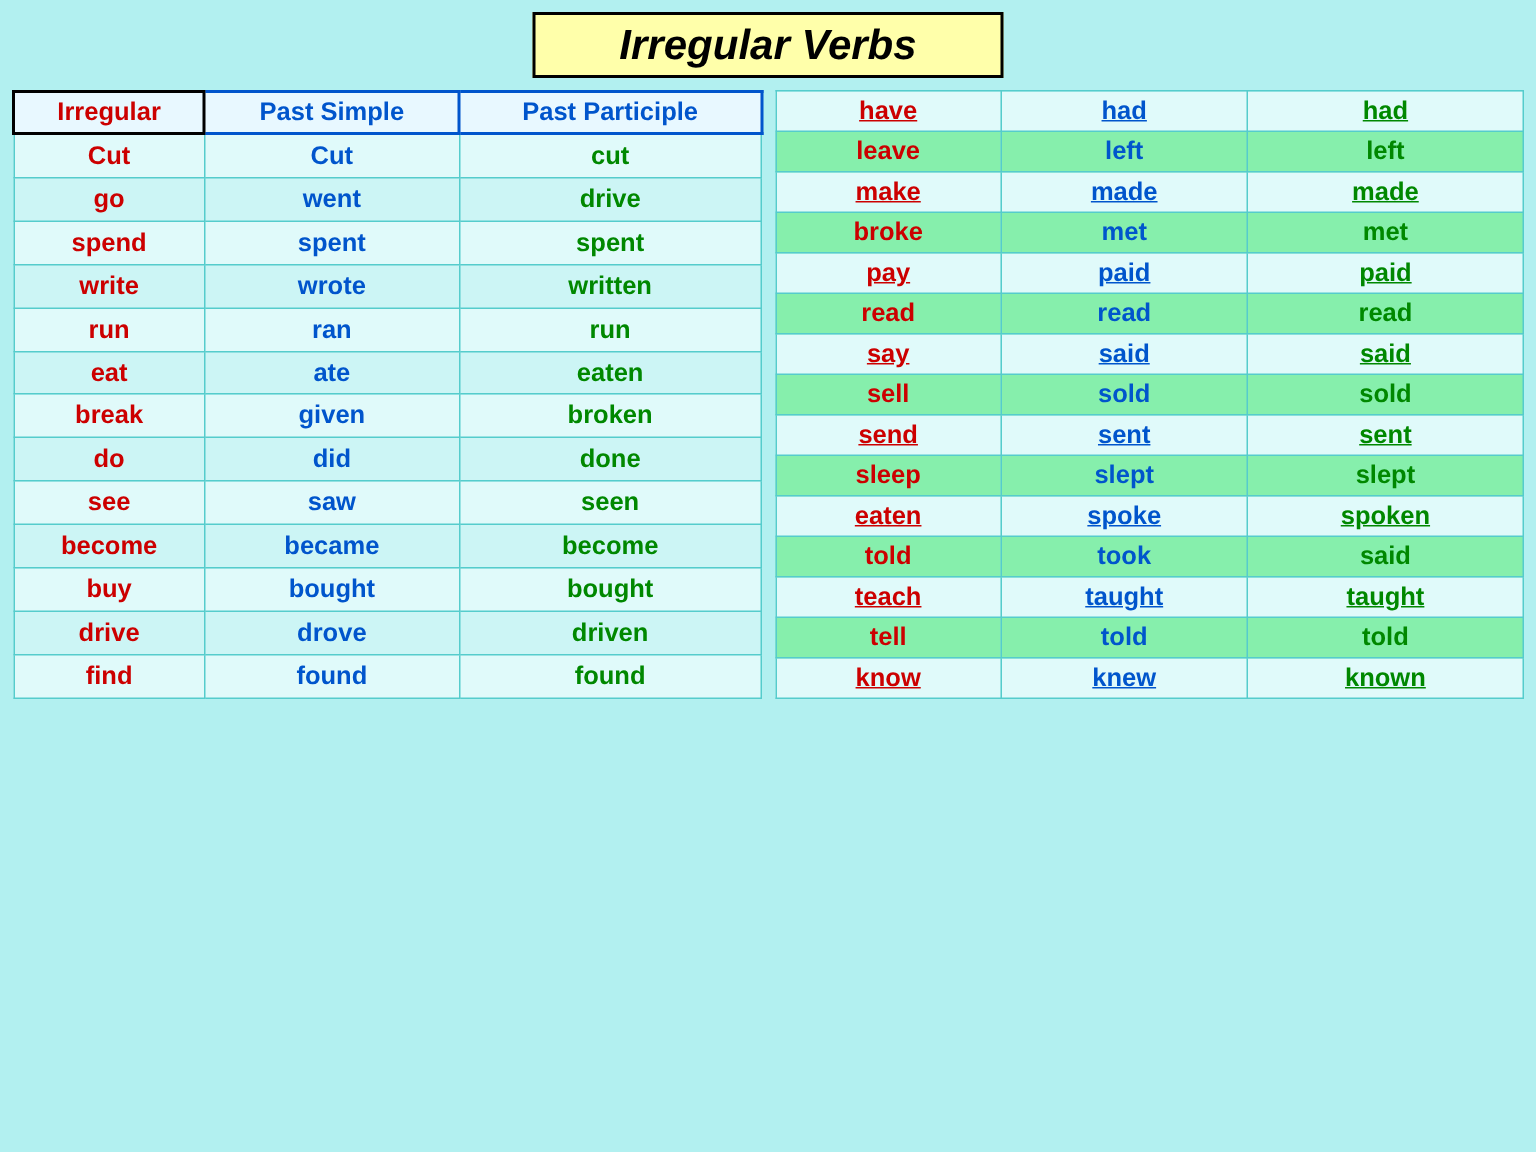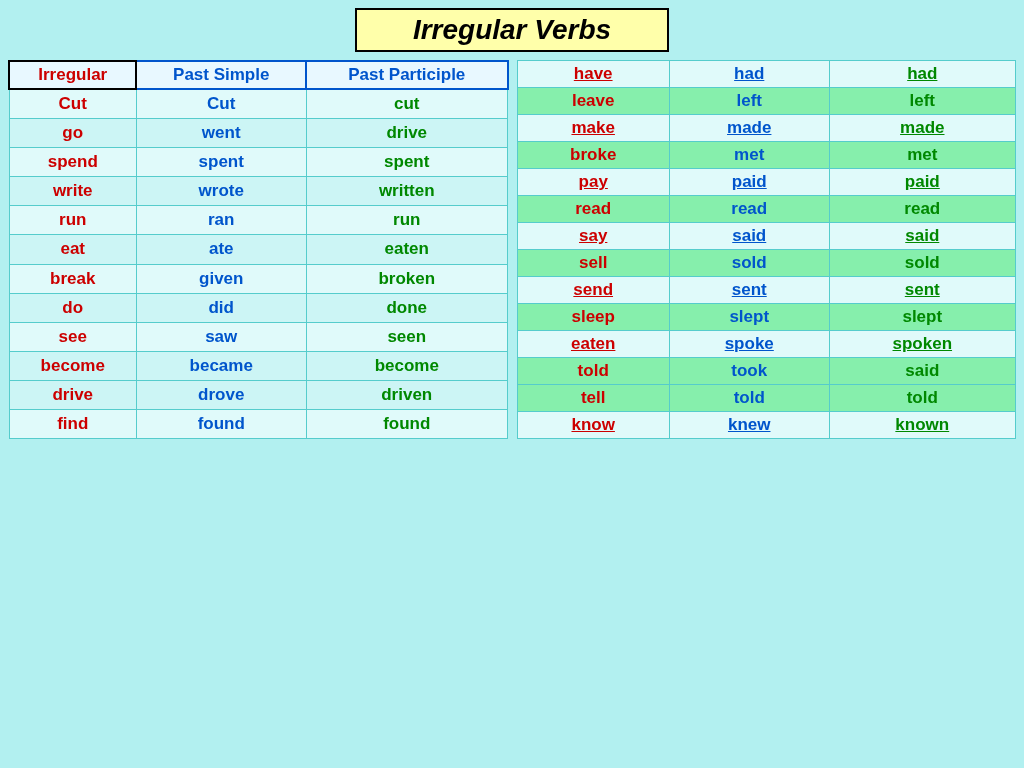--- a/index.html
+++ b/index.html
@@ -138,20 +138,25 @@
         <tr class="row-even">
     <td class="col-inf">see</td>
     <td class="col-ps">saw</td>
     <td class="col-pp">seen</td>
   </tr>
         <tr class="row-odd">
     <td class="col-inf">become</td>
     <td class="col-ps">became</td>
     <td class="col-pp">become</td>
   </tr>
+        <tr class="row-even">
+    <td class="col-inf">buy</td>
+    <td class="col-ps">bought</td>
+    <td class="col-pp">bought</td>
+  </tr>
         <tr class="row-odd">
     <td class="col-inf">drive</td>
     <td class="col-ps">drove</td>
     <td class="col-pp">driven</td>
   </tr>
         <tr class="row-even">
     <td class="col-inf">find</td>
     <td class="col-ps">found</td>
     <td class="col-pp">found</td>
   </tr>
@@ -213,20 +218,25 @@
         <tr class="row-even">
     <td class="r-inf">eaten</td>
     <td class="r-ps">spoke</td>
     <td class="r-pp">spoken</td>
   </tr>
         <tr class="row-odd">
     <td class="r-inf">told</td>
     <td class="r-ps">took</td>
     <td class="r-pp">said</td>
   </tr>
+        <tr class="row-even">
+    <td class="r-inf">teach</td>
+    <td class="r-ps">taught</td>
+    <td class="r-pp">taught</td>
+  </tr>
         <tr class="row-odd">
     <td class="r-inf">tell</td>
     <td class="r-ps">told</td>
     <td class="r-pp">told</td>
   </tr>
         <tr class="row-even">
     <td class="r-inf">know</td>
     <td class="r-ps">knew</td>
     <td class="r-pp">known</td>
   </tr>

